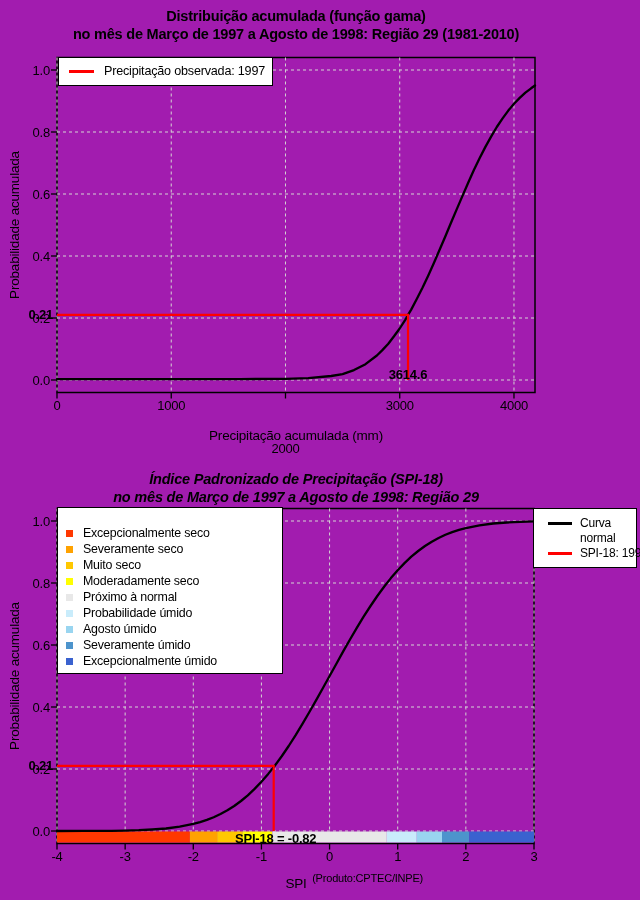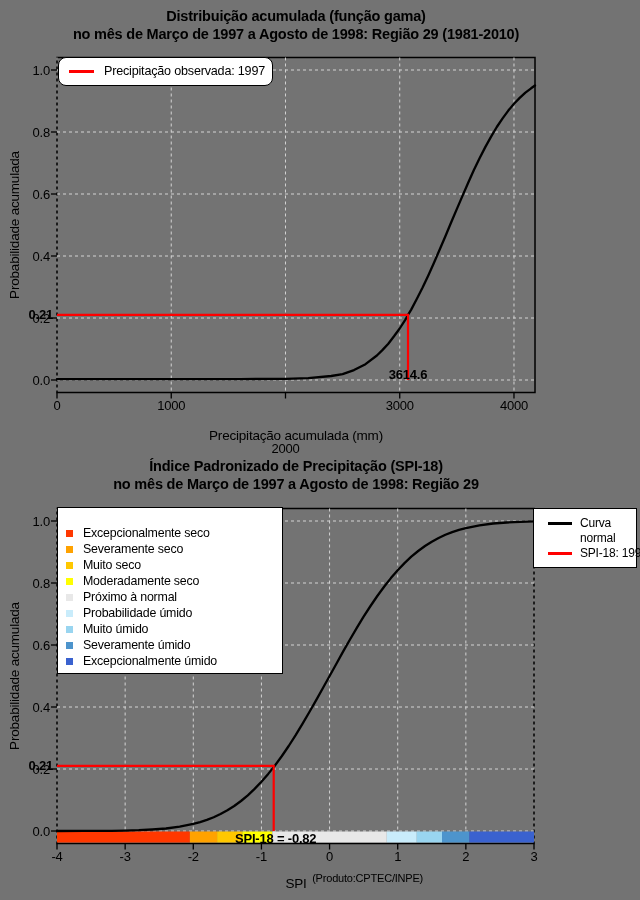--- a/index.html
+++ b/index.html
@@ -1,31 +1,31 @@
 <!DOCTYPE html>
 <html><head>
 <meta charset="utf-8">
 <style>
   html,body{margin:0;padding:0;background:#fff;}
-  #app{position:relative;width:640px;height:900px;background:#737373;overflow:hidden;
+  #app{position:relative;width:640px;height:900px;background:#a21caf;overflow:hidden;
        font-family:"Liberation Sans",sans-serif;color:#000;}
   #plot-svg{position:absolute;left:0;top:0;}
   .lbl{position:absolute;font-size:13px;line-height:13px;white-space:nowrap;letter-spacing:-0.2px;}
   .lbl.center{transform:translateX(-50%);}
   .lbl.rightal{transform:translateX(-100%);}
   .lbl.bold{font-weight:bold;}
   .chart-title{position:absolute;left:0;width:592px;text-align:center;font-weight:bold;
                font-size:14.5px;line-height:17.5px;letter-spacing:-0.2px;white-space:nowrap;}
   .axis-title{position:absolute;left:0;width:592px;text-align:center;font-size:13.5px;
               line-height:14px;letter-spacing:-0.2px;}
   .y-title{position:absolute;font-size:13.5px;line-height:14px;white-space:nowrap;
            transform:translate(-50%,-50%) rotate(-90deg);letter-spacing:-0.2px;}
   .legend-box{position:absolute;background:#fff;border:1.3px solid #000;box-sizing:border-box;}
   #legend1{left:58px;top:57px;width:215px;height:29px;display:flex;align-items:center;
-           padding-left:10px;border-radius:8px;}
+           padding-left:10px;}
   #legend1 .sw{display:inline-block;width:25px;height:2.6px;margin-right:10px;flex:0 0 auto;}
   #legend1 .tx{font-size:12.6px;line-height:13px;white-space:nowrap;letter-spacing:-0.2px;}
   #cat-legend{left:57px;top:507px;width:226px;padding:18px 4px 4px 8px;}
   .cat-row{display:flex;align-items:center;height:15.9px;}
   .cat-bullet{display:inline-block;width:7px;height:7px;margin-right:10px;flex:0 0 auto;}
   .cat-label{font-size:12.4px;line-height:13px;white-space:nowrap;letter-spacing:-0.2px;}
   #right-legend{left:533px;top:508px;width:104px;padding:7px 2px 6px 14px;}
   .rl-row{display:flex;align-items:center;height:15px;}
   .rl-sw{display:inline-block;width:24px;margin-right:8px;flex:0 0 auto;}
   .rl-tx{font-size:12px;line-height:12.5px;white-space:nowrap;letter-spacing:-0.2px;}
@@ -108,21 +108,21 @@
   </div>
 
   <div class="y-title" style="left:15px;top:225px;">Probabilidade acumulada</div>
   <div class="axis-title" style="top:429px;">Precipitação acumulada (mm)</div>
 
   <div id="legend1" class="legend-box">
     <span class="sw" id="legend1-swatch" style="background: rgb(255, 0, 0);"></span>
     <span class="tx">Precipitação observada: 1997</span>
   </div>
 
-  <div class="chart-title" style="top:458px;">
+  <div class="chart-title" style="top:471px;font-style:italic;">
     <div>Índice Padronizado de Precipitação (SPI-18)</div>
     <div>no mês de Março de 1997 a Agosto de 1998: Região 29</div>
   </div>
 
   <div class="y-title" style="left:15px;top:676px;">Probabilidade acumulada</div>
   <div class="axis-title" style="top:877px;">SPI</div>
 
   <div id="cat-legend" class="legend-box">
       <div class="cat-row">
         <span class="cat-bullet" style="background: rgb(255, 56, 0);"></span>
@@ -143,21 +143,21 @@
       <div class="cat-row">
         <span class="cat-bullet" style="background: rgb(232, 232, 232);"></span>
         <span class="cat-label">Próximo à normal</span>
       </div>
       <div class="cat-row">
         <span class="cat-bullet" style="background: rgb(201, 236, 251);"></span>
         <span class="cat-label">Probabilidade úmido</span>
       </div>
       <div class="cat-row">
         <span class="cat-bullet" style="background: rgb(153, 213, 240);"></span>
-        <span class="cat-label">Muito úmido</span>
+        <span class="cat-label">Agosto úmido</span>
       </div>
       <div class="cat-row">
         <span class="cat-bullet" style="background: rgb(77, 148, 204);"></span>
         <span class="cat-label">Severamente úmido</span>
       </div>
       <div class="cat-row">
         <span class="cat-bullet" style="background: rgb(58, 98, 207);"></span>
         <span class="cat-label">Excepcionalmente úmido</span>
       </div>
     </div>

